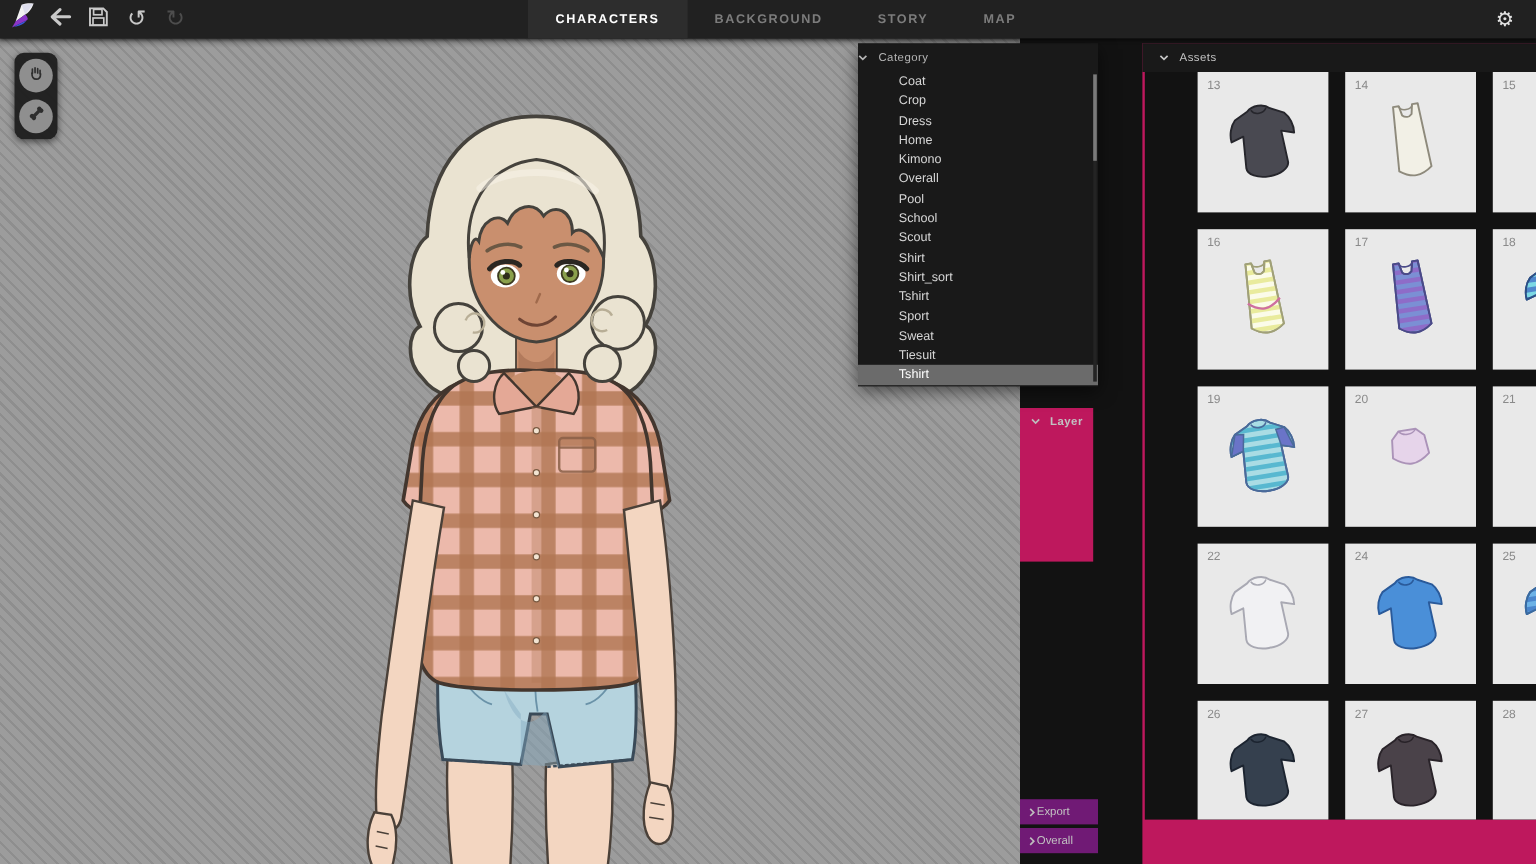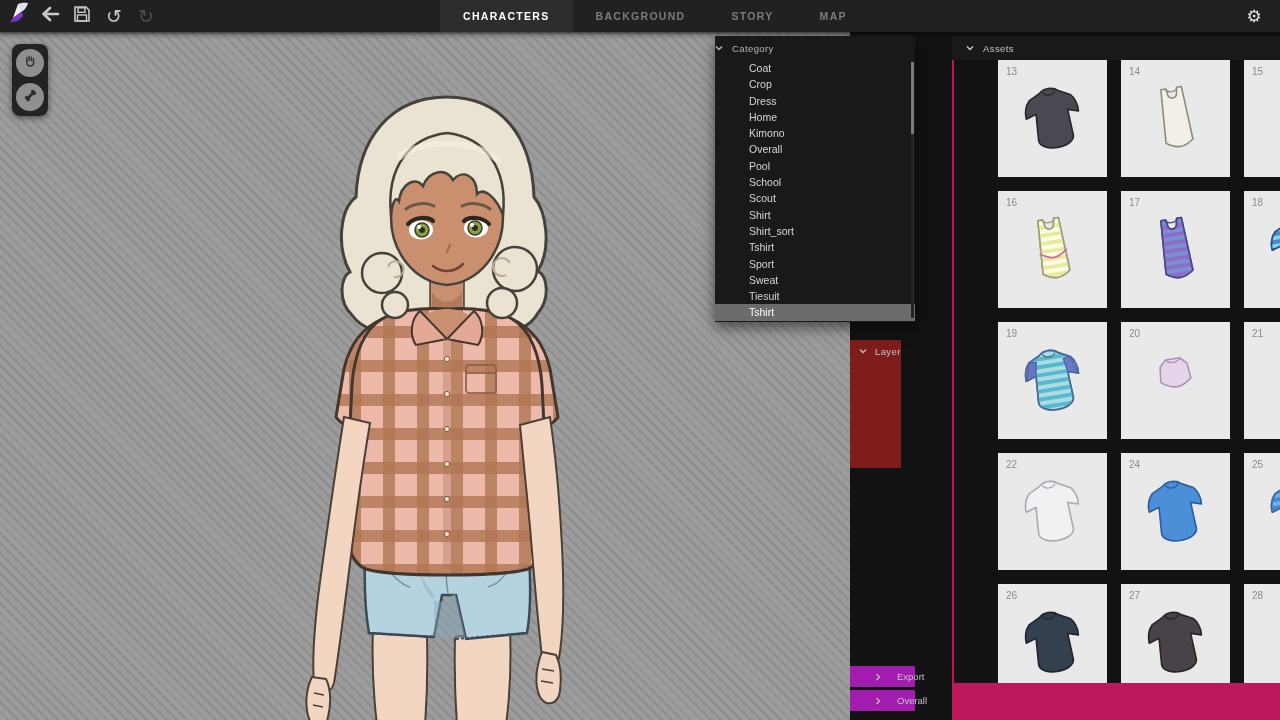--- a/index.html
+++ b/index.html
@@ -31,23 +31,23 @@
   .left-tools{position:absolute;left:12px;top:44px;width:36px;padding:5px 0;background:rgba(28,28,28,.95);
           border-radius:8px;display:flex;flex-direction:column;align-items:center;gap:6px;z-index:40;
           box-shadow:0 2px 6px rgba(0,0,0,.5);}
   .tool-btn{width:28px;height:28px;border-radius:50%;background:#8f8f8f;display:flex;
           align-items:center;justify-content:center;cursor:pointer;}
 
   
   .sidebar{position:absolute;left:850px;top:32px;width:65px;height:688px;background:#121212;z-index:30;}
   .panel-header{height:22px;display:flex;align-items:center;gap:8px;padding-left:9px;
           font-size:9.5px;color:#c2c2c2;letter-spacing:.4px;cursor:pointer;}
-  .layer-panel{position:absolute;left:0;top:308px;width:51px;height:128px;background:#7f1d1d;}
-  .side-btn{position:absolute;left:0;width:65px;height:21px;background:#a21caf;display:flex;
-          align-items:center;gap:16px;padding-left:25px;box-sizing:border-box;font-size:9.5px;
+  .layer-panel{position:absolute;left:0;top:308px;width:61px;height:128px;background:#be185d;font-weight:bold;}
+  .side-btn{position:absolute;left:0;width:65px;height:21px;background:#701a75;display:flex;
+          align-items:center;gap:1px;padding-left:7px;box-sizing:border-box;font-size:9.5px;
           color:#c2c2c2;cursor:pointer;}
   .side-btn.export{top:634px;}
   .side-btn.import{top:658px;}
 
   
   .category{position:absolute;left:715px;top:36px;width:200px;height:286px;background:#191919;
           z-index:45;box-shadow:0 5px 14px rgba(0,0,0,.55);}
   .cat-header{height:24px;display:flex;align-items:center;gap:9px;
           font-size:9.5px;color:#b5b5b5;letter-spacing:.4px;cursor:pointer;}
   .cat-list{position:relative;}

